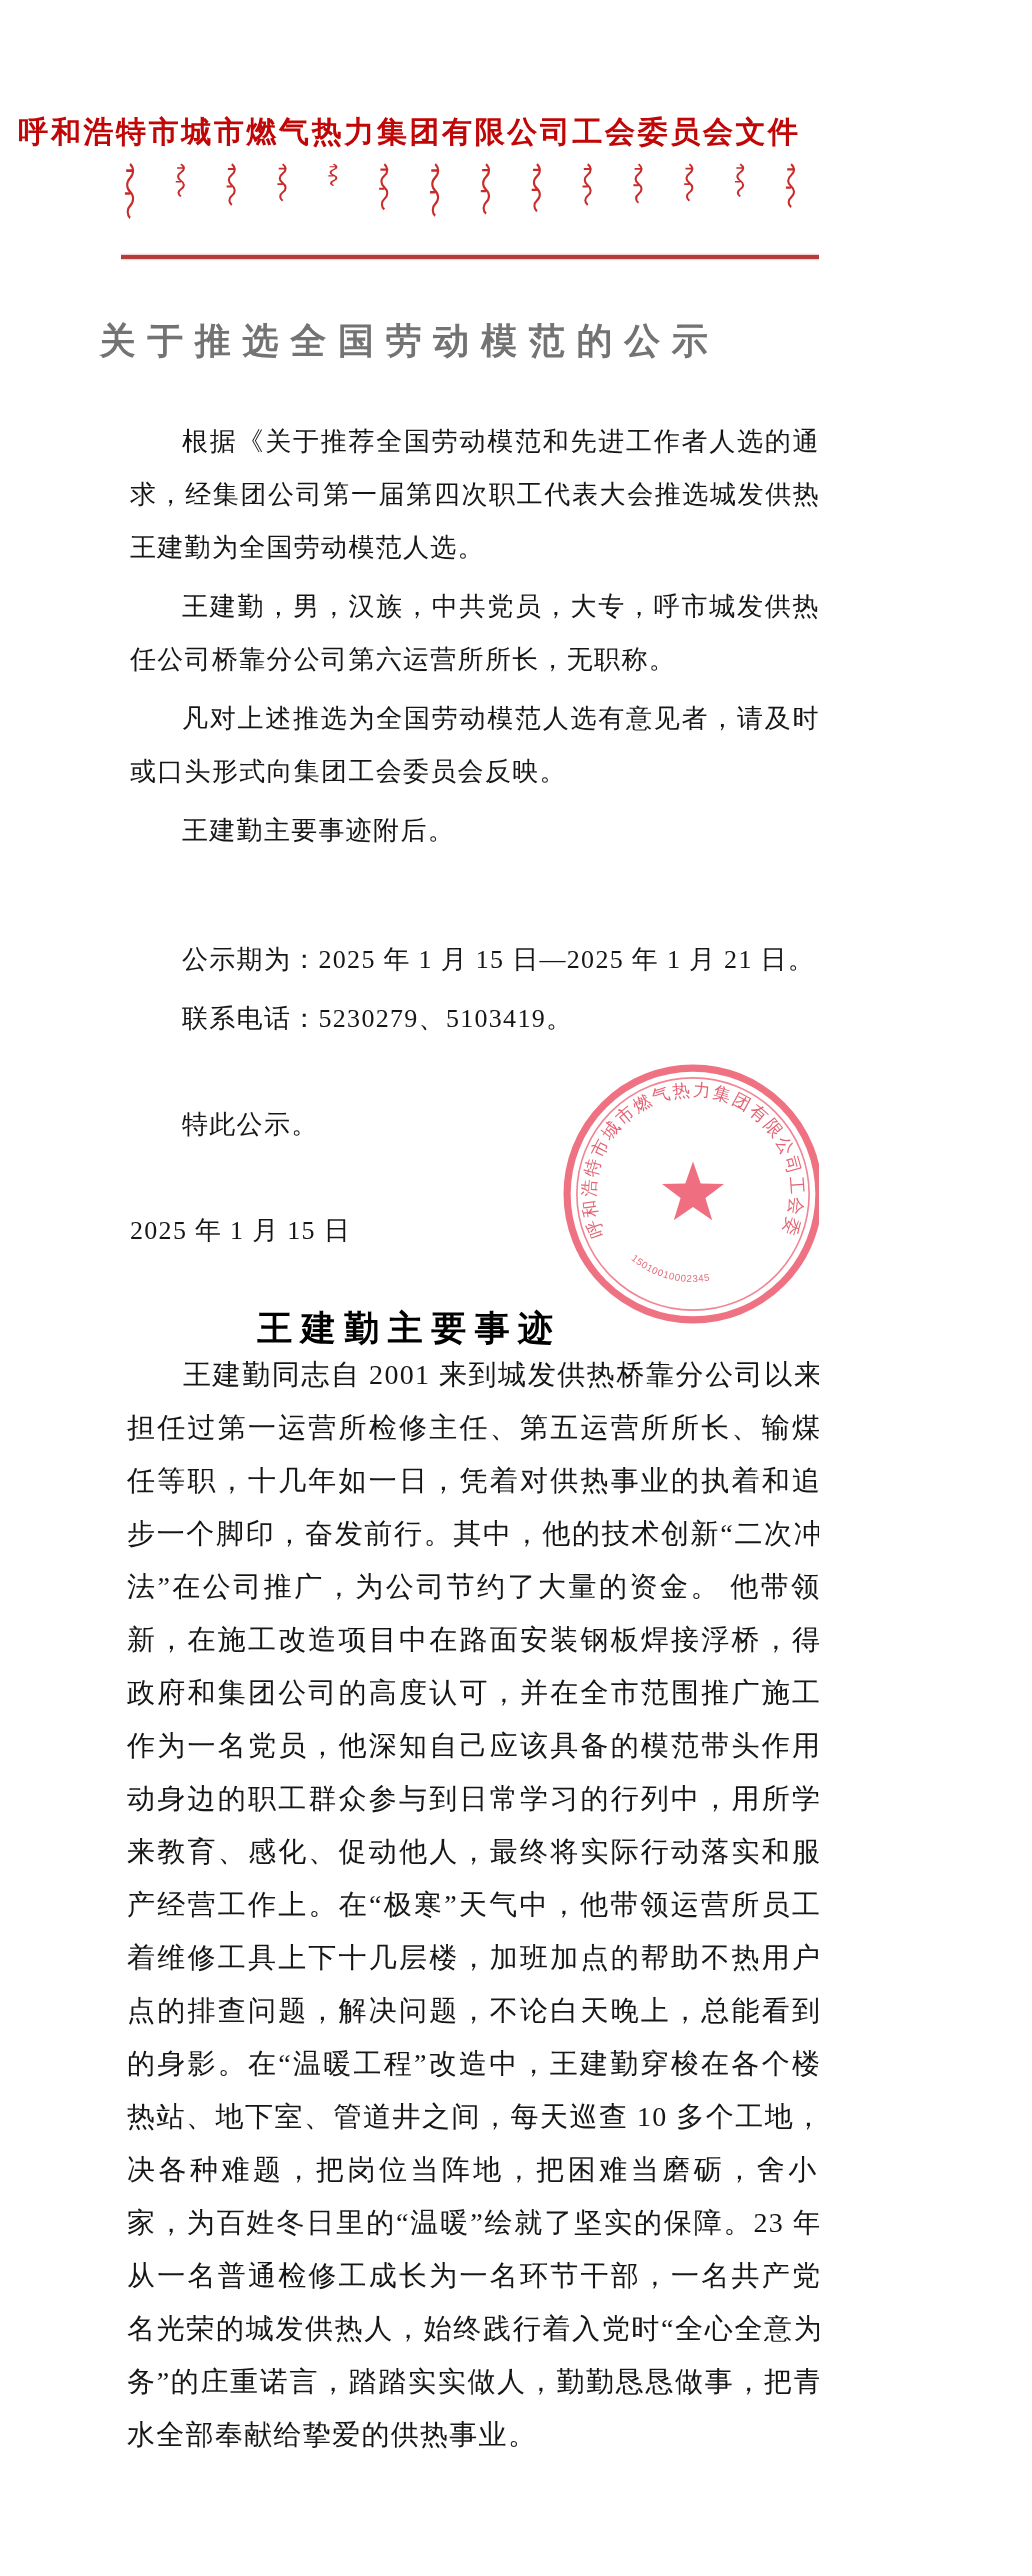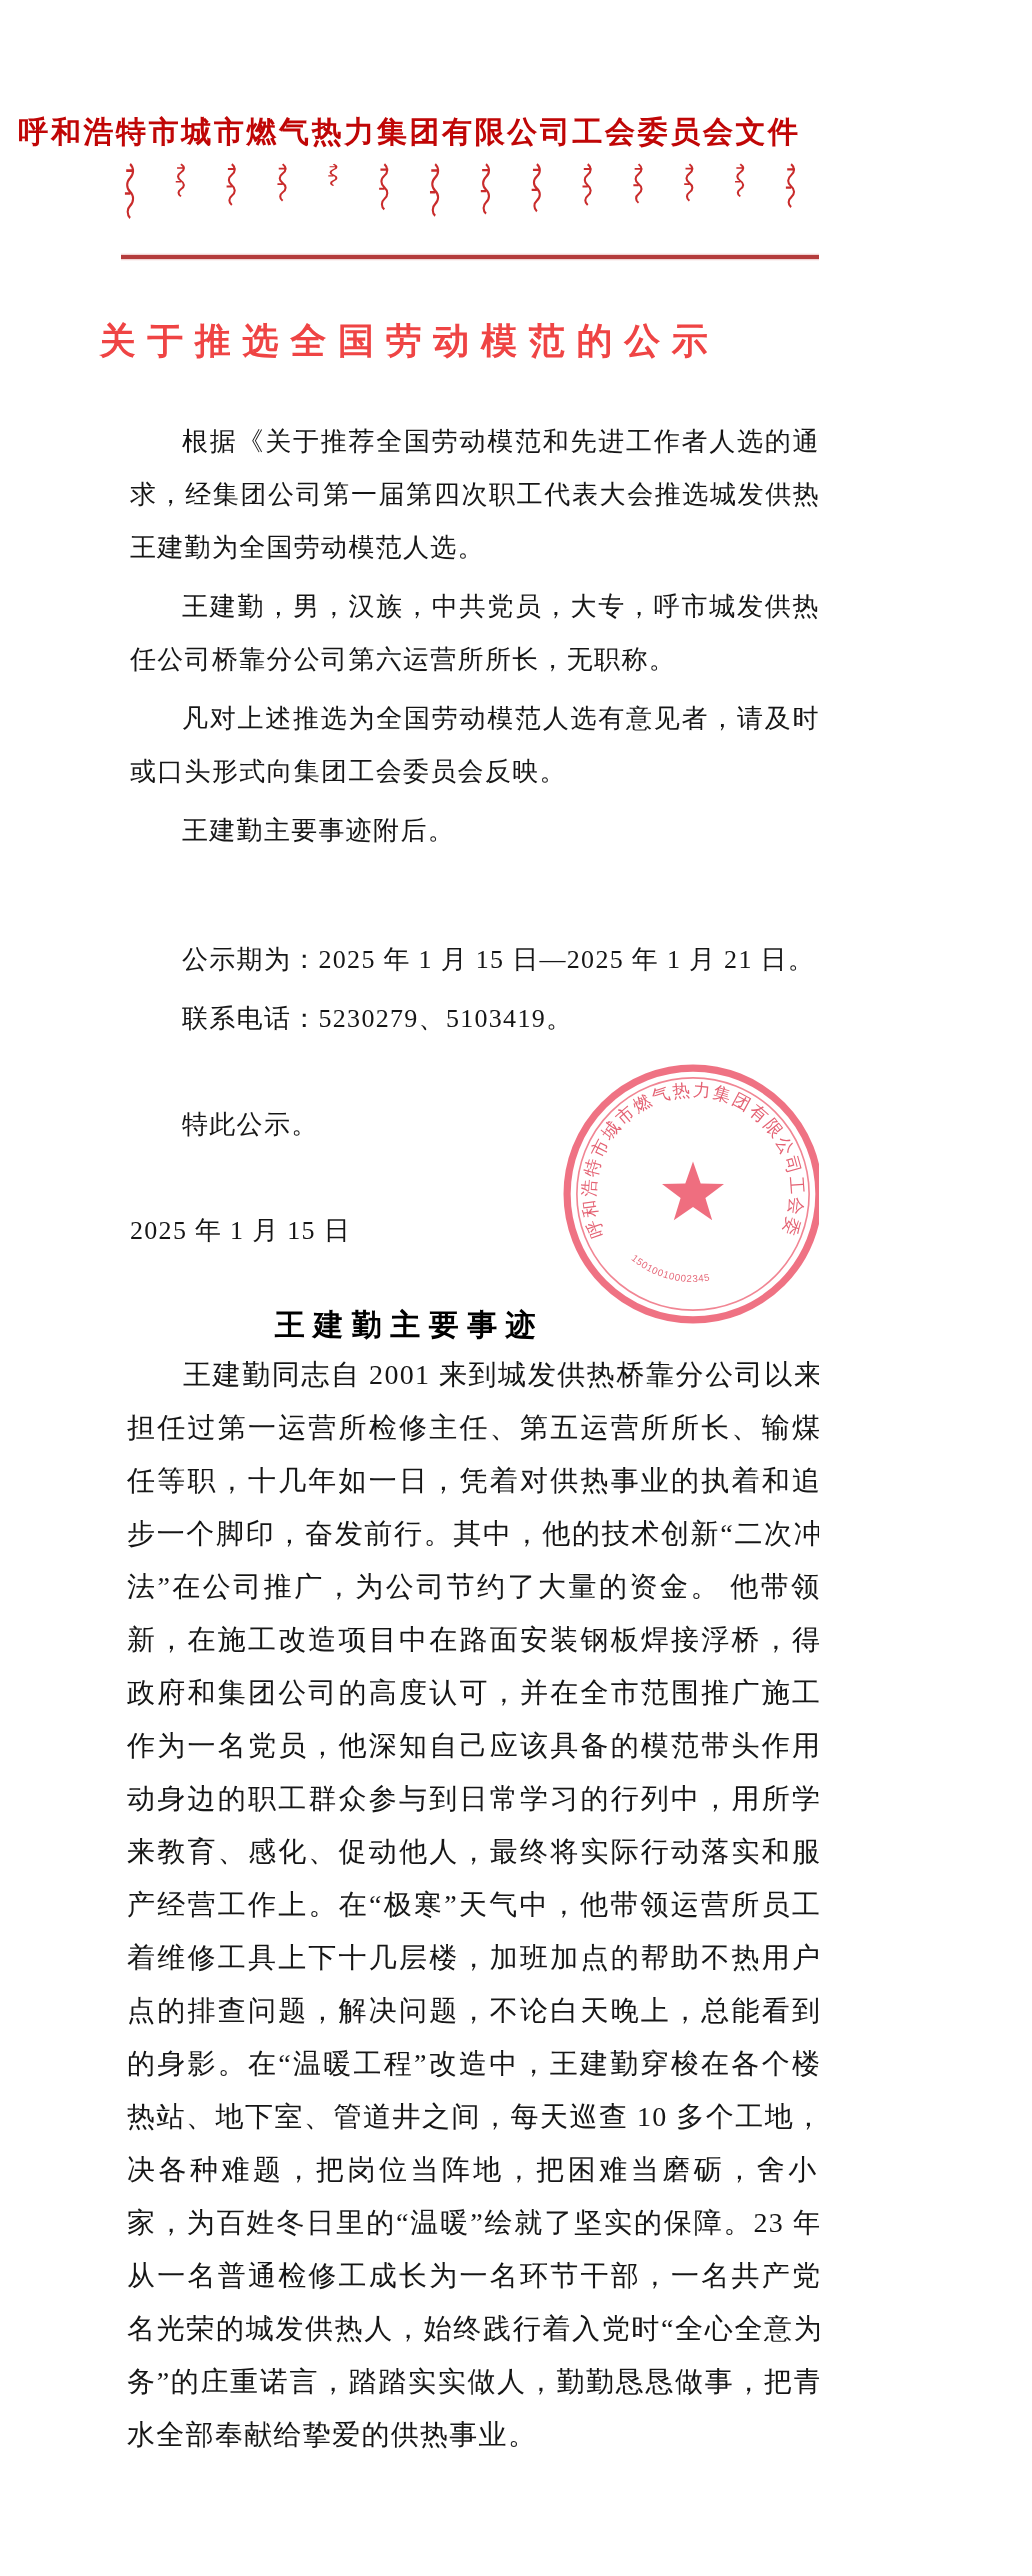--- a/index.html
+++ b/index.html
@@ -45,21 +45,21 @@
   }
   .doc-title{
     position:absolute;
     top:317px; left:0; width:100%;
     margin:0;
     text-align:center;
     font-family:"Liberation Sans", sans-serif;
     font-weight:bold;
     font-size:36px;
     letter-spacing:11.7px;
-    color:#ef4444;
+    color:#737373;
     white-space:nowrap;
   }
   .flow{
     position:absolute;
     top:409px; left:124px;
     width:785px;
     z-index:2;
   }
   .flow p{
     margin:6px;
@@ -102,21 +102,21 @@
     letter-spacing:1px;
     opacity:.9;
   }
   .profile-title{
     position:absolute;
     top:1305px; left:0; width:100%;
     margin:0;
     text-align:center;
     font-family:"Liberation Sans", sans-serif;
     font-weight:bold;
-    font-size:30px;
+    font-size:35px;
     letter-spacing:8.5px;
     color:#000;
     white-space:nowrap;
   }
   .profile-body{
     position:absolute;
     top:1345px; left:124px;
     width:785px;
     margin:3px;
     font-size:28px;

